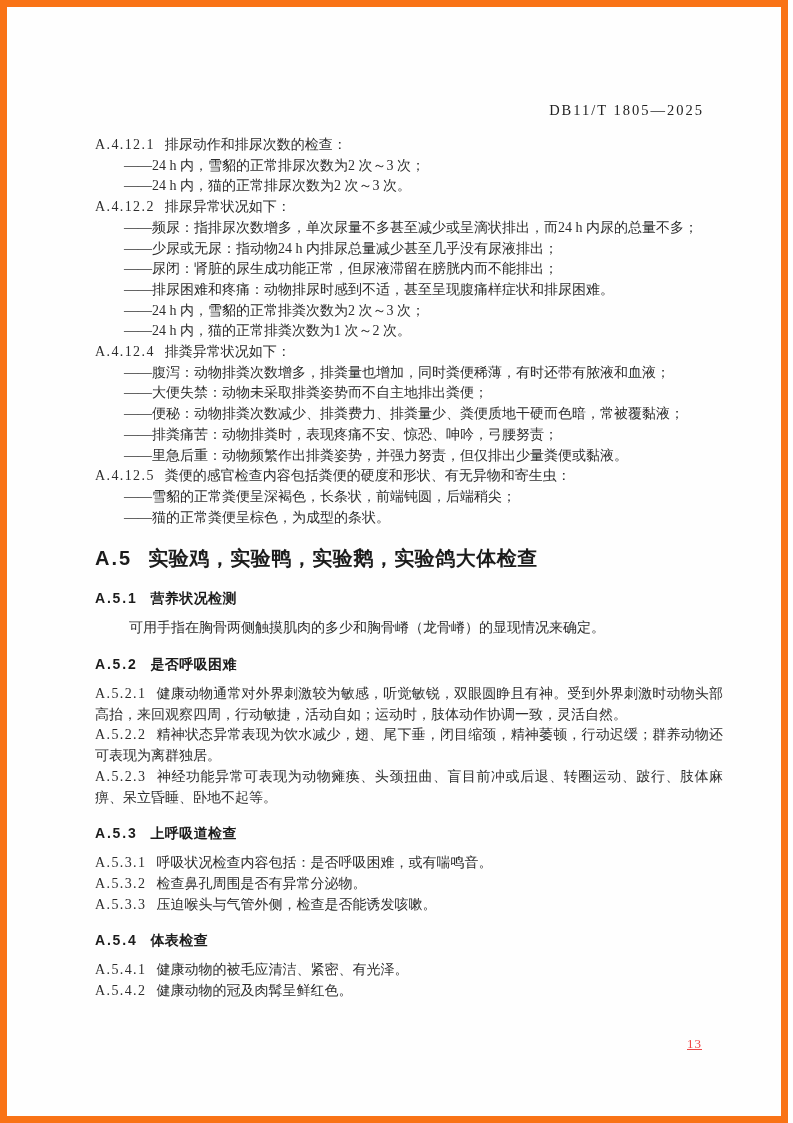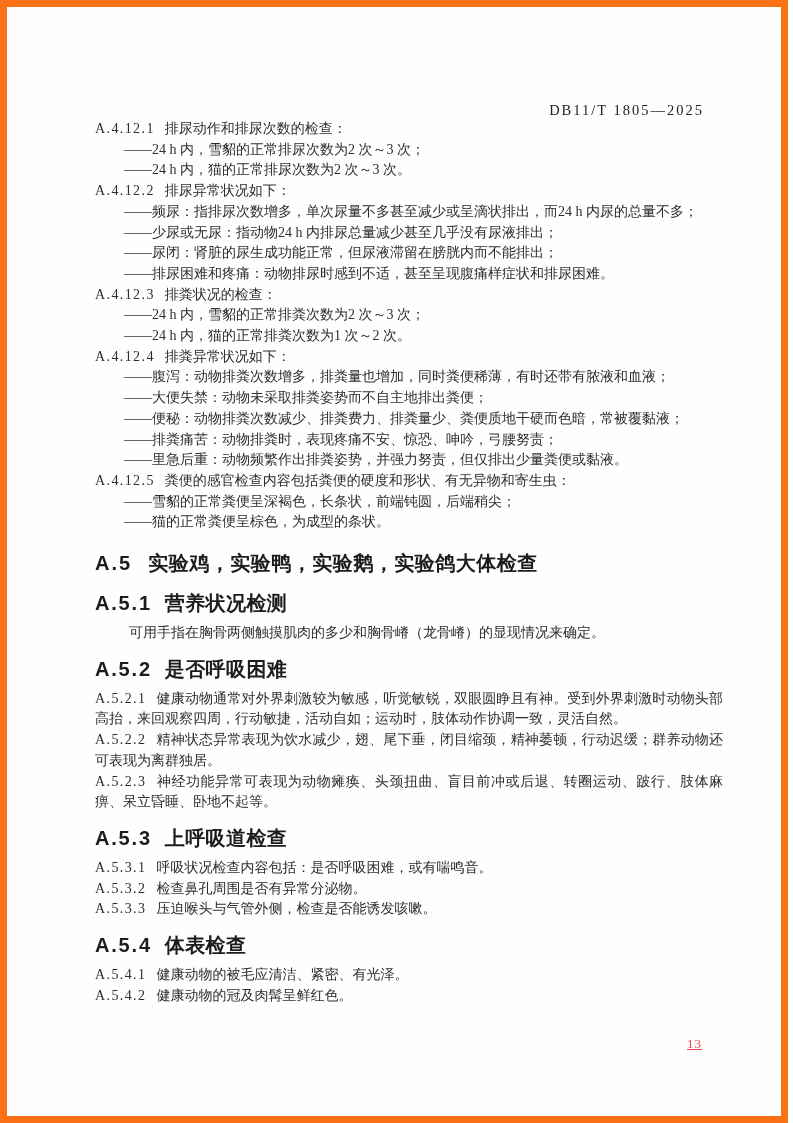--- a/index.html
+++ b/index.html
@@ -18,21 +18,21 @@
     position: absolute;
     top: 95px;
     right: 77px;
     font-size: 14.5px;
     letter-spacing: 2px;
     color: #222;
     white-space: nowrap;
   }
   .doc-body {
     position: absolute;
-    top: 112px;
+    top: 128px;
     left: 88px;
     width: 628px;
   }
   .blk {
     font-size: 14px;
     line-height: 20.7px;
     text-align: justify;
     margin: 0;
   }
   .blk .num {
@@ -47,21 +47,21 @@
     font-size: 20px;
     line-height: 22px;
     color: #1c1c1c;
     margin: 19px 0 19px 0;
     letter-spacing: 0.5px;
   }
   .h1 .num { margin-right: 16px; letter-spacing: 2px; }
   .h2 {
     font-family: "Liberation Sans", "DejaVu Sans", sans-serif;
     font-weight: bold;
-    font-size: 20px;
+    font-size: 14px;
     line-height: 21px;
     color: #1c1c1c;
     margin: 15px 0 9px 0;
     letter-spacing: 0.4px;
   }
   .h2 .num { margin-right: 13px; letter-spacing: 1.8px; }
   .para {
     text-indent: 34px;
     margin-bottom: 15px;
   }
@@ -85,21 +85,20 @@
 
   <main class="doc-body" id="doc-body">
       <div class="blk clause"><span class="num">A.4.12.1</span><span class="txt">排尿动作和排尿次数的检查：</span></div>
       <div class="blk dash"><span class="txt">——24 h 内，雪貂的正常排尿次数为2 次～3 次；</span></div>
       <div class="blk dash"><span class="txt">——24 h 内，猫的正常排尿次数为2 次～3 次。</span></div>
       <div class="blk clause"><span class="num">A.4.12.2</span><span class="txt">排尿异常状况如下：</span></div>
       <div class="blk dash"><span class="txt">——频尿：指排尿次数增多，单次尿量不多甚至减少或呈滴状排出，而24 h 内尿的总量不多；</span></div>
       <div class="blk dash"><span class="txt">——少尿或无尿：指动物24 h 内排尿总量减少甚至几乎没有尿液排出；</span></div>
       <div class="blk dash"><span class="txt">——尿闭：肾脏的尿生成功能正常，但尿液滞留在膀胱内而不能排出；</span></div>
       <div class="blk dash"><span class="txt">——排尿困难和疼痛：动物排尿时感到不适，甚至呈现腹痛样症状和排尿困难。</span></div>
-      <div class="blk clause"><span class="num">A.4.12.3</span><span class="txt">排粪状况的检查：</span></div>
       <div class="blk dash"><span class="txt">——24 h 内，雪貂的正常排粪次数为2 次～3 次；</span></div>
       <div class="blk dash"><span class="txt">——24 h 内，猫的正常排粪次数为1 次～2 次。</span></div>
       <div class="blk clause"><span class="num">A.4.12.4</span><span class="txt">排粪异常状况如下：</span></div>
       <div class="blk dash"><span class="txt">——腹泻：动物排粪次数增多，排粪量也增加，同时粪便稀薄，有时还带有脓液和血液；</span></div>
       <div class="blk dash"><span class="txt">——大便失禁：动物未采取排粪姿势而不自主地排出粪便；</span></div>
       <div class="blk dash"><span class="txt">——便秘：动物排粪次数减少、排粪费力、排粪量少、粪便质地干硬而色暗，常被覆黏液；</span></div>
       <div class="blk dash"><span class="txt">——排粪痛苦：动物排粪时，表现疼痛不安、惊恐、呻吟，弓腰努责；</span></div>
       <div class="blk dash"><span class="txt">——里急后重：动物频繁作出排粪姿势，并强力努责，但仅排出少量粪便或黏液。</span></div>
       <div class="blk clause"><span class="num">A.4.12.5</span><span class="txt">粪便的感官检查内容包括粪便的硬度和形状、有无异物和寄生虫：</span></div>
       <div class="blk dash"><span class="txt">——雪貂的正常粪便呈深褐色，长条状，前端钝圆，后端稍尖；</span></div>

